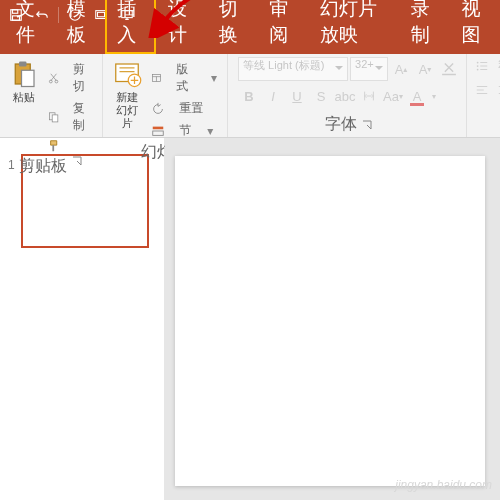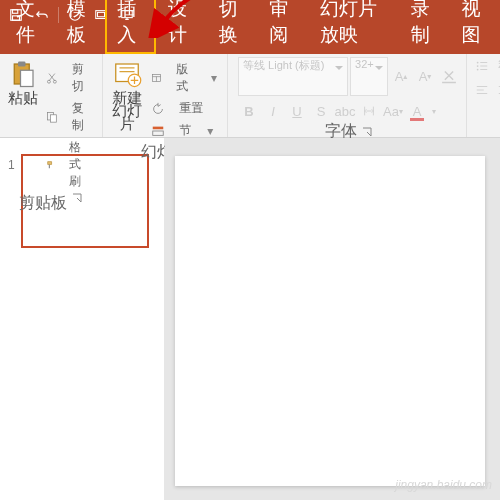--- a/index.html
+++ b/index.html
@@ -11,26 +11,26 @@
 .tabs{height:25px;background:#b7472a;display:flex;align-items:flex-end;padding-left:4px}
 .tab{padding:5px 12px 6px;color:#fff;cursor:pointer;font-size:19px}
 .tab.active{background:#f3f3f3;color:#b7472a}
 .tab.highlighted{outline:2px solid #ffb800;outline-offset:-2px}
 .ribbon{height:84px;background:#f3f3f3;border-bottom:1px solid #d4d4d4;display:flex;position:relative}
 .group{border-right:1px solid #e0e0e0;display:flex;flex-direction:column;align-items:center;padding:3px 6px 1px}
 .group-content{flex:1;display:flex;align-items:flex-start;gap:2px}
 .group-label{font-size:16px;color:#666;padding:1px 0}
 .big-btn{display:flex;flex-direction:column;align-items:center;width:40px;padding:2px;cursor:pointer}
 .big-btn .icon-box{width:30px;height:30px;display:flex;align-items:center;justify-content:center}
-.big-btn .lbl{font-size:15px;color:#444;text-align:center;line-height:13px;margin-top:2px}
+.big-btn .lbl{font-size:11px;color:#444;text-align:center;line-height:13px;margin-top:2px}
 .stack{display:flex;flex-direction:column;gap:1px;padding-top:2px}
 .small-btn{display:flex;align-items:center;gap:14px;padding:2px 4px;cursor:pointer;color:#666;font-size:11px}
 .small-btn svg{width:14px;height:14px}
 .font-row{display:flex;align-items:center;gap:2px;margin-bottom:4px;opacity:0.5}
-.font-select{height:39px;border:1px solid #ccc;background:#fff;padding:0 18px 0 4px;font-size:11px;color:#999;position:relative}
+.font-select{height:24px;border:1px solid #ccc;background:#fff;padding:0 18px 0 4px;font-size:11px;color:#999;position:relative}
 .font-select::after{content:"";position:absolute;right:4px;top:8px;border:4px solid transparent;border-top-color:#999}
 .fs1{width:110px}
 .fs2{width:38px}
 .mini-btn{width:22px;height:22px;display:flex;align-items:center;justify-content:center;color:#aaa;font-size:13px}
 .format-row{display:flex;align-items:center;gap:6px;opacity:0.5;padding-left:2px}
 .fb{width:18px;height:18px;display:flex;align-items:center;justify-content:center;color:#aaa;cursor:pointer;font-size:13px}
 .fb svg{width:14px;height:14px}
 .para-group{opacity:0.5}
 .content{display:flex;height:362px;background:#fff}
 .thumb-panel{width:165px;background:#fff;border-right:1px solid #e6e6e6;padding:16px 8px}
@@ -130,21 +130,20 @@
               <rect x="2" y="2" width="8" height="10" fill="none" stroke="#888"></rect>
               <rect x="6" y="5" width="8" height="10" fill="#fff" stroke="#888"></rect>
             </svg>
             <span>复制</span>
           </div>
         <div class="small-btn">
             <svg viewBox="0 0 16 16">
               <path d="M3 2h7v5H3z" fill="#e8c070" stroke="#a87a1a"></path>
               <path d="M6 7v7" stroke="#888" stroke-width="2"></path>
             </svg>
-            <span>格式刷</span>
           </div>
       </div>
     </div>
     <div style="display:flex;align-items:flex-start">
         <div class="group-label">剪贴板</div>
         <svg class="launcher" viewBox="0 0 12 12">
           <path d="M2 2h8v8M6 6l4 4" stroke="#888" fill="none"></path>
         </svg>
       </div>
   </div>

